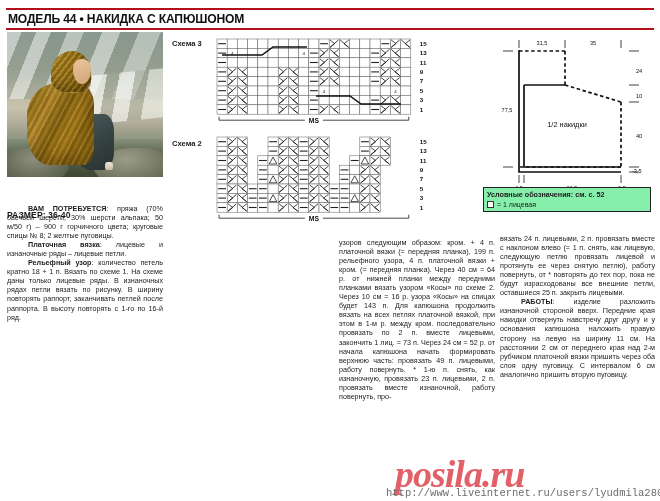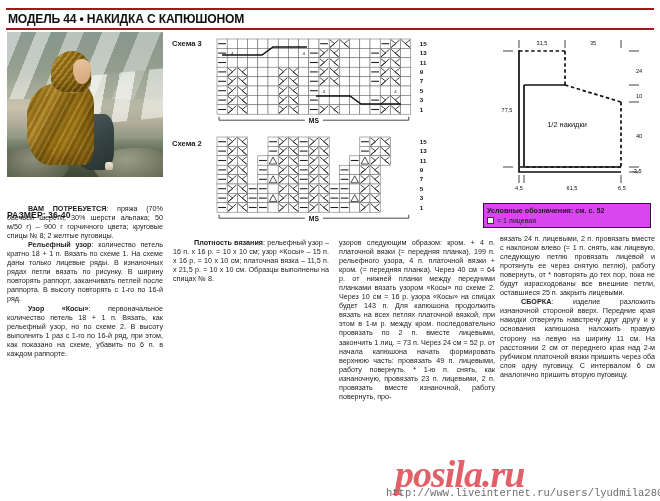--- a/index.html
+++ b/index.html
@@ -171,25 +171,25 @@
 
   .schema-svg { position: absolute; }
   #schema1-svg { left: 215px; top: 36px; }
   #schema2-svg { left: 215px; top: 134px; }
 
   
   #garment-svg { position: absolute; left: 495px; top: 30px; }
 
   
   .legend-box {
-    position: absolute; left: 483px; top: 203px;
+    position: absolute; left: 483px; top: 187px;
     width: 168px;
     border: 1px solid #222;
     padding: 2px 3px 3px 3px;
-    background: #d946ef;
+    background: #86efac;
   }
   .legend-title { font-size: 7.2px; font-weight: bold; white-space: nowrap; }
   .legend-row {
     display: flex; align-items: center; gap: 3px;
     margin-top: 2px; font-size: 7px;
   }
   .legend-swatch {
     width: 7px; height: 7px; border: 1px solid #333; background: #fff;
     display: inline-block;
   }
@@ -237,32 +237,31 @@
       <div class="hood"></div>
       <div class="face"></div>
     </div>
   </div>
 </div>
 
 <div class="size-line">РАЗМЕР: 36-40</div>
 
 <div class="col col-1" id="col1">
     <p><b>ВАМ ПОТРЕБУЕТСЯ</b>: пряжа (70% овечьей шерсти; 30% шерсти альпака; 50 м/50 г) – 900 г горчичного цвета; круговые спицы № 8; 2 желтые пуговицы.</p>
+    <p><b>Платочная вязка</b>: лицевые и изнаночные ряды – лицевые петли.</p>
     <p><b>Рельефный узор</b>: количество петель кратно 18 + 1 п. Вязать по схеме 1. На схеме даны только лицевые ряды. В изнаночных рядах петли вязать по рисунку. В ширину повторять раппорт, заканчивать петлей после раппорта. В высоту повторять с 1-го по 16-й ряд.</p>
-    <p><b>Узор «Косы»</b>: первоначальное количество петель 18 + 1 п. Вязать, как рельефный узор, но по схеме 2. В высоту выполнить 1 раз с 1-го по 16-й ряд, при этом, как показано на схеме, убавить по 6 п. в каждом раппорте.</p>
   </div>
 <div class="col col-2" id="col2">
-    <p><b>Плотность вязания</b>: рельефный узор – 16 п. х 16 р. = 10 х 10 см; узор «Косы» – 15 п. х 16 р. = 10 х 10 см; платочная вязка – 11,5 п. х 21,5 р. = 10 х 10 см. Образцы выполнены на спицах № 8.</p>
   </div>
 <div class="col col-3" id="col3">
     <p>узоров следующим образом: кром. + 4 п. платочной вязки (= передняя планка), 199 п. рельефного узора, 4 п. платочной вязки + кром. (= передняя планка). Через 40 см = 64 р. от нижней планки между передними планками вязать узором «Косы» по схеме 2. Через 10 см = 16 р. узора «Косы» на спицах будет 143 п. Для капюшона продолжить вязать на всех петлях платочной вязкой, при этом в 1-м р. между кром. последовательно провязать по 2 п. вместе лицевыми, закончить 1 лиц. = 73 п. Через 24 см = 52 р. от начала капюшона начать формировать верхнюю часть: провязать 49 п. лицевыми, работу повернуть. * 1-ю п. снять, как изнаночную, провязать 23 п. лицевыми, 2 п. провязать вместе изнаночной, работу повернуть, про-</p>
   </div>
 <div class="col col-4" id="col4">
     <p>вязать 24 п. лицевыми, 2 п. провязать вместе с наклоном влево (= 1 п. снять, как лицевую, следующую петлю провязать лицевой и протянуть ее через снятую петлю), работу повернуть, от * повторять до тех пор, пока не будут израсходованы все внешние петли, оставшиеся 25 п. закрыть лицевыми.</p>
-    <p><b>СБОРКА</b>: изделие разложить изнаночной стороной вверх. Передние края накидки отвернуть навстречу друг другу и у основания капюшона наложить правую сторону на левую на ширину 11 см. На расстоянии 2 см от переднего края над 2-м рубчиком платочной вязки пришить через оба слоя одну пуговицу. С интервалом 6 см аналогично пришить вторую пуговицу.</p>
+    <p><b>РАБОТЫ</b>: изделие разложить изнаночной стороной вверх. Передние края накидки отвернуть навстречу друг другу и у основания капюшона наложить правую сторону на левую на ширину 11 см. На расстоянии 2 см от переднего края над 2-м рубчиком платочной вязки пришить через оба слоя одну пуговицу. С интервалом 6 см аналогично пришить вторую пуговицу.</p>
   </div>
 
 <div class="schema-label" id="schema1-label">Схема 3</div>
 <svg class="schema-svg" id="schema1-svg" width="260" height="100">
     <rect x="2" y="3" width="10.2" height="9.4" fill="#fff" stroke="#5c5c5c" stroke-width="0.5"></rect>
     <line x1="3.2" y1="7.7" x2="11" y2="7.7" stroke="#222" stroke-width="1.1"></line>
     <rect x="12.2" y="3" width="10.2" height="9.4" fill="#fff" stroke="#5c5c5c" stroke-width="0.5"></rect>
     <rect x="22.4" y="3" width="10.2" height="9.4" fill="#fff" stroke="#5c5c5c" stroke-width="0.5"></rect>
     <rect x="32.599999999999994" y="3" width="10.2" height="9.4" fill="#fff" stroke="#5c5c5c" stroke-width="0.5"></rect>
     <rect x="42.8" y="3" width="10.2" height="9.4" fill="#fff" stroke="#5c5c5c" stroke-width="0.5"></rect>

